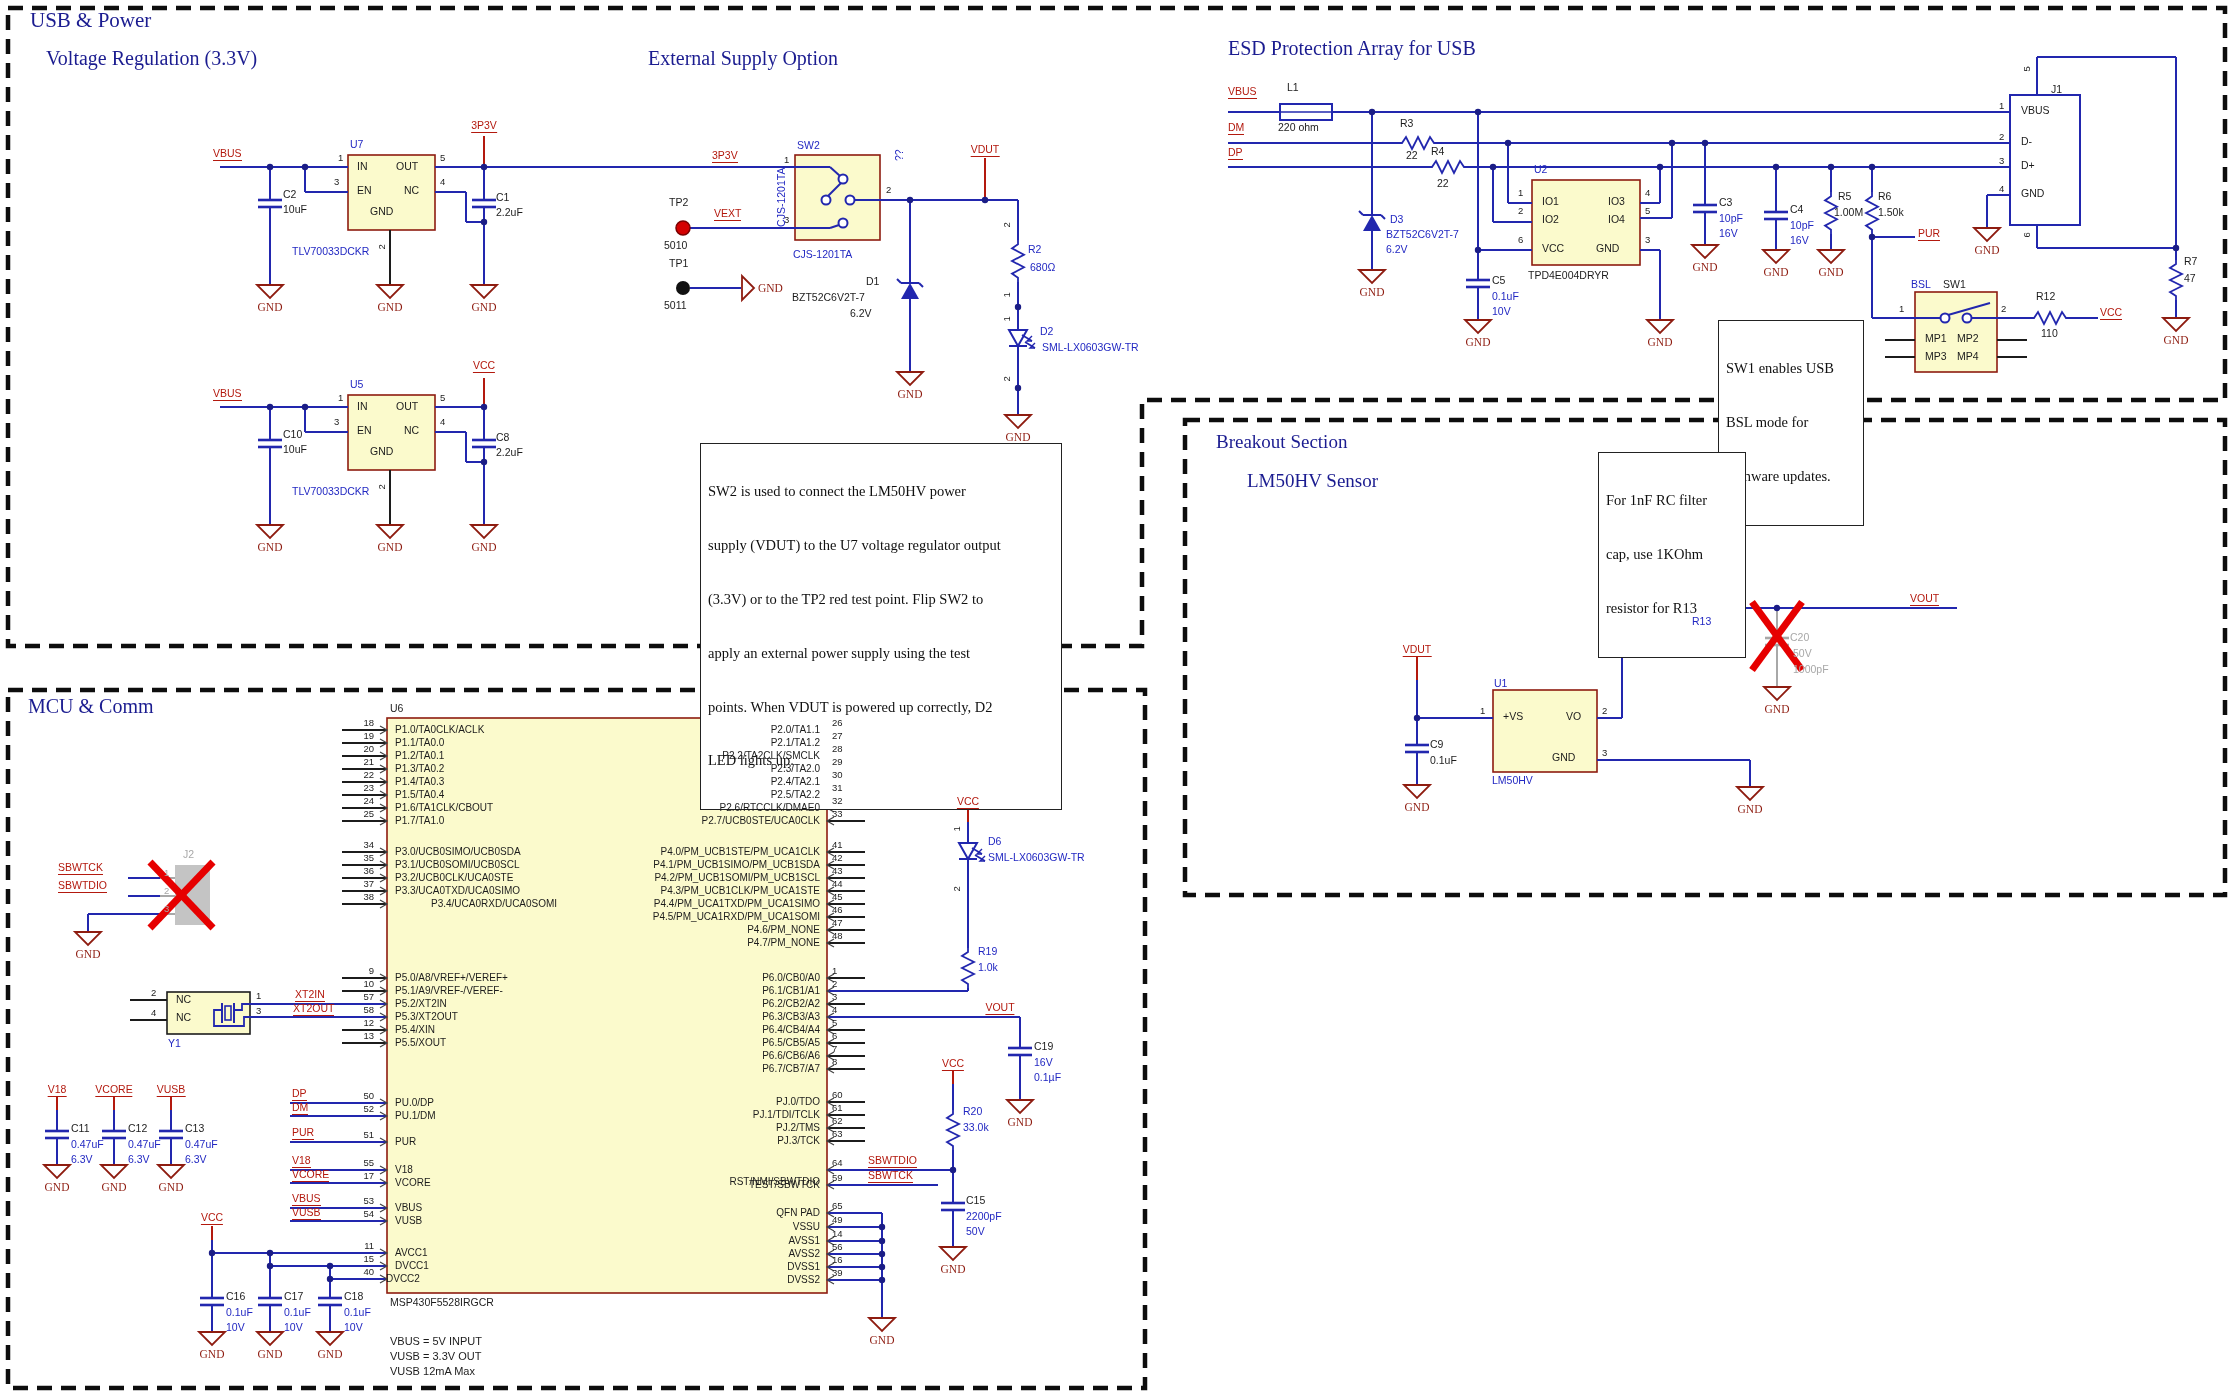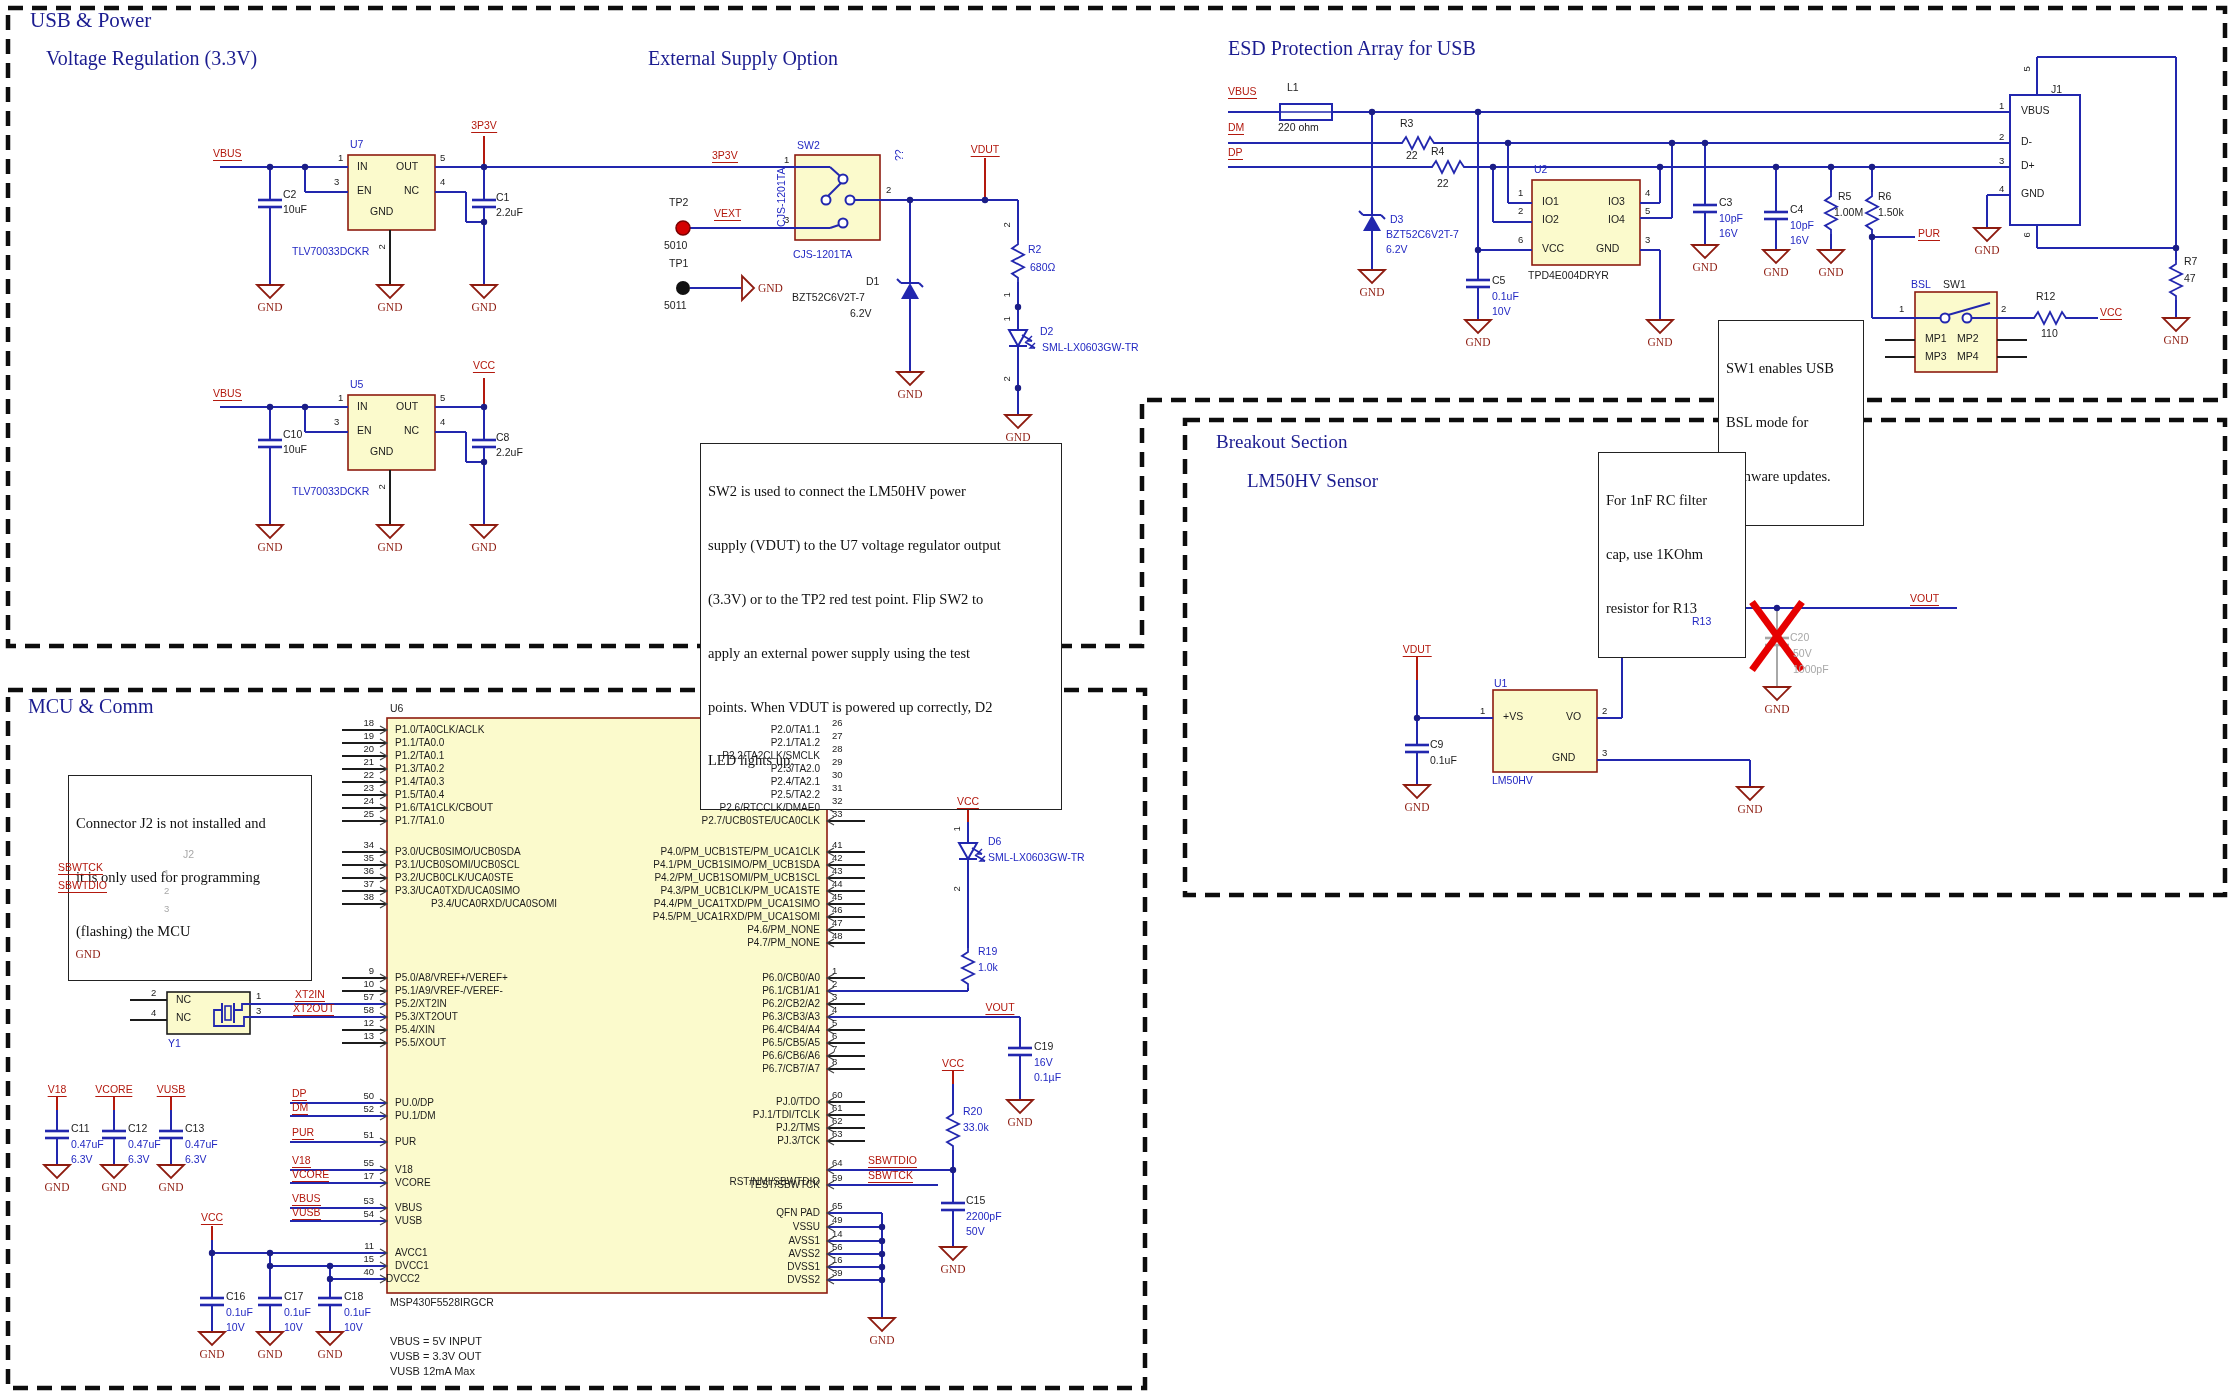--- a/index.html
+++ b/index.html
@@ -501,25 +501,20 @@
     <div class="note" style="left:1718px;top:320px;width:130px">
       <div>SW1 enables USB</div>
       <div>BSL mode for</div>
       <div>firmware updates.</div>
     </div>
     <div class="note" style="left:1598px;top:452px;width:132px">
       <div>For 1nF RC filter</div>
       <div>cap, use 1KOhm</div>
       <div>resistor for R13</div>
     </div>
-    <div class="note" style="left:68px;top:775px;width:228px">
-      <div>Connector J2 is not installed and</div>
-      <div>it is only used for programming</div>
-      <div>(flashing) the MCU</div>
-    </div>
   <span class="t gndt ctr" style="left: 270px; top: 301px;">GND</span>
       <span class="t gndt ctr" style="left: 390px; top: 301px;">GND</span>
       <span class="t gndt ctr" style="left: 484px; top: 301px;">GND</span>
       <span class="t gndt ctr" style="left: 270px; top: 541px;">GND</span>
       <span class="t gndt ctr" style="left: 390px; top: 541px;">GND</span>
       <span class="t gndt ctr" style="left: 484px; top: 541px;">GND</span>
       <span class="t gndt ctr" style="left: 910px; top: 388px;">GND</span>
       <span class="t gndt ctr" style="left: 1018px; top: 431px;">GND</span>
       <span class="t gndt ctr" style="left: 1372px; top: 286px;">GND</span>
       <span class="t gndt ctr" style="left: 1478px; top: 336px;">GND</span>

